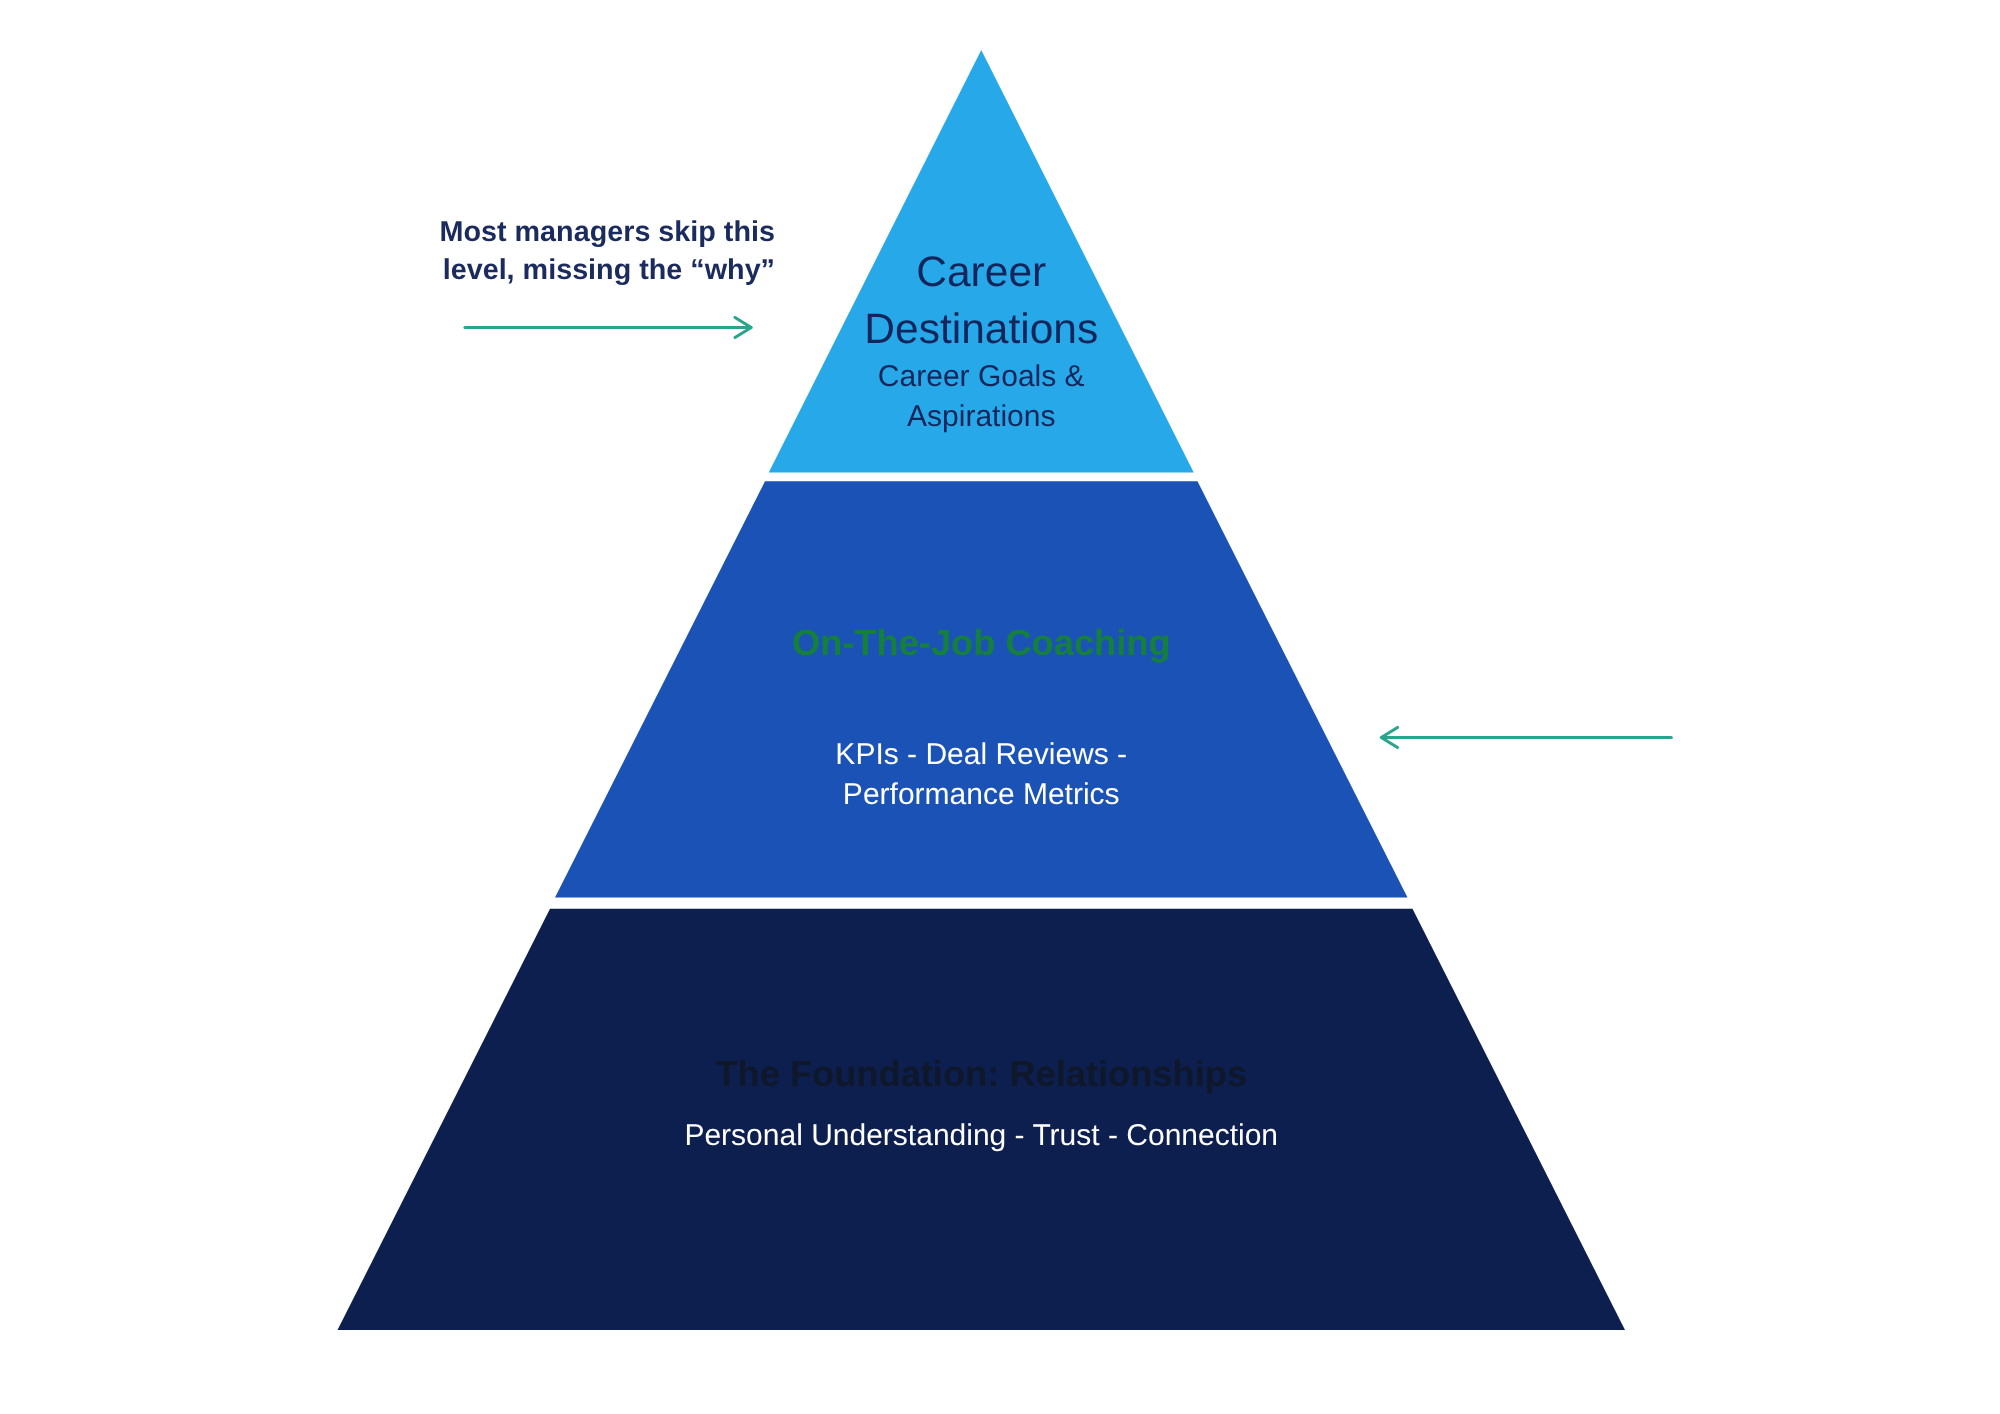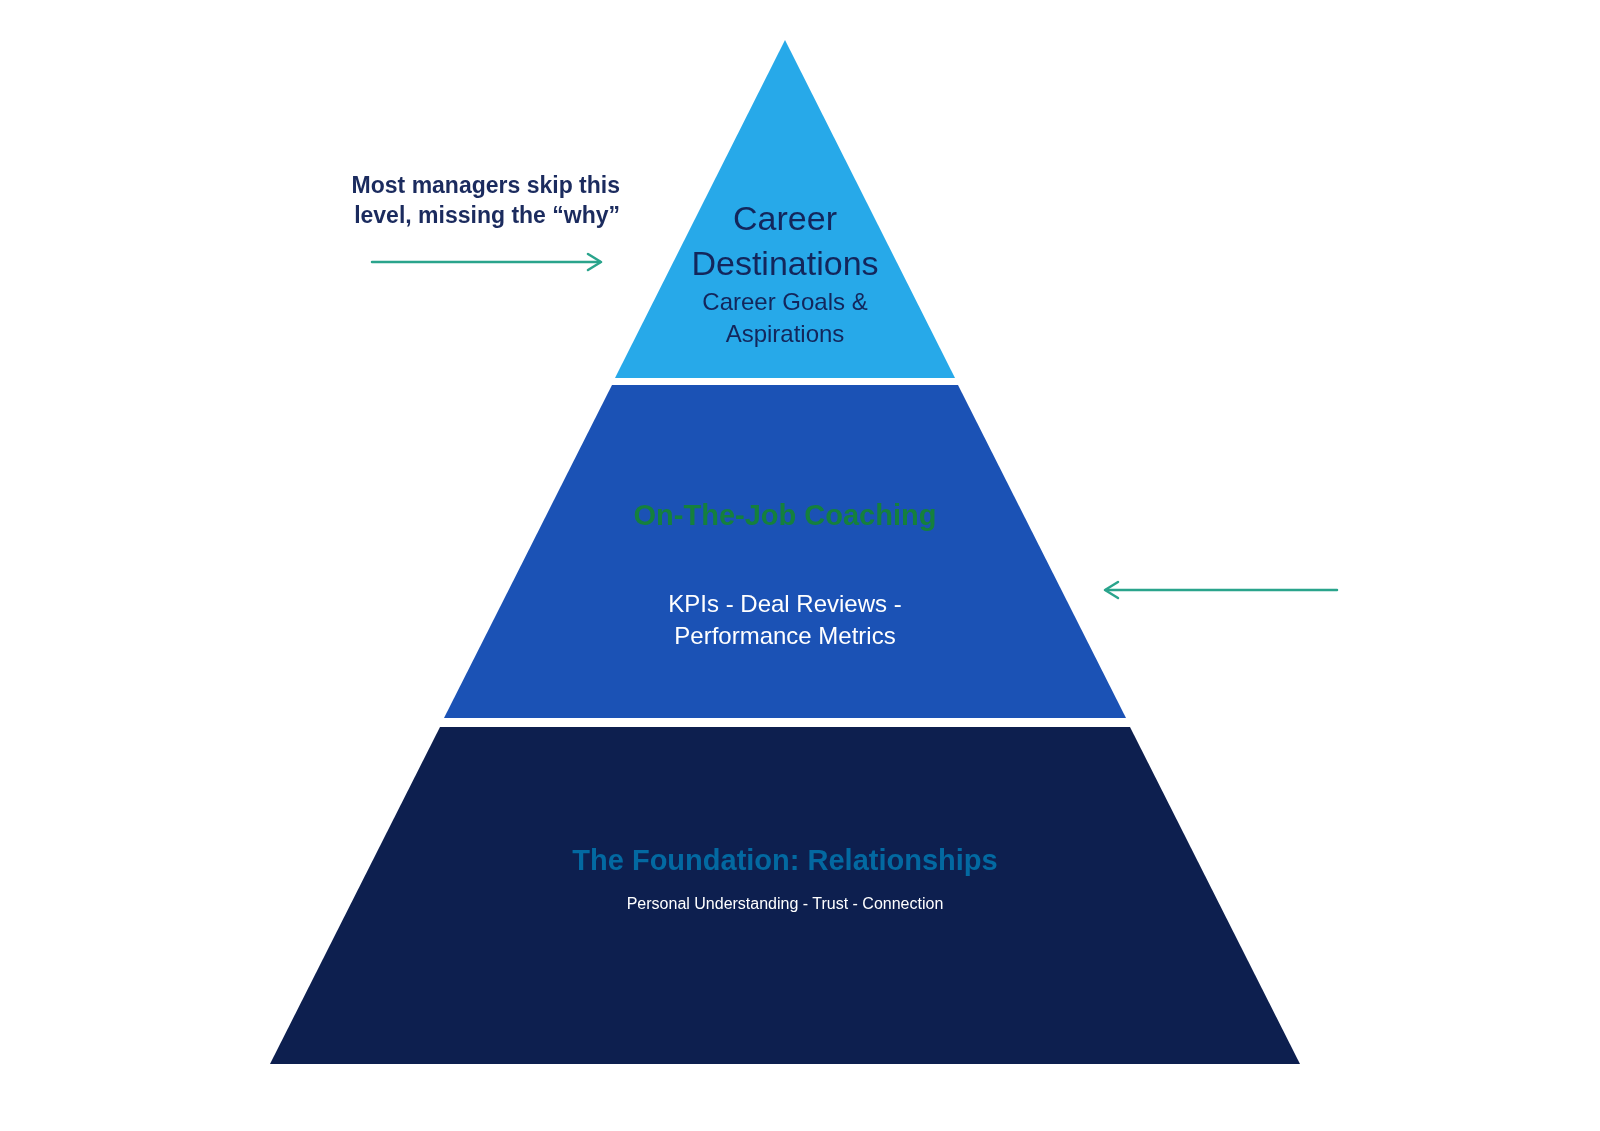--- a/index.html
+++ b/index.html
@@ -47,21 +47,21 @@
     font-size: 24px; font-weight: 400; margin-top: 40px;
   }
 
   
   .bot-title {
     left: 485px; top: 841px; width: 600px;
     font-size: 29px; font-weight: 700;
   }
   .bot-subtitle {
     left: 435px; top: 893px; width: 700px;
-    font-size: 16px; font-weight: 400;
+    font-size: 24px; font-weight: 400;
   }
 
   
   .annot-left {
     left: 268px; top: 170px; width: 352px;
     font-size: 23px; font-weight: 700; text-align: right;
   }
   .annot-right {
     left: 1100px; top: 476px; width: 390px;
     font-size: 23px; font-weight: 400;
@@ -96,21 +96,21 @@
 Destinations</div>
 
   <div class="txt center top-subtitle" style="color: rgb(19, 38, 91); text-align: center;">Career Goals &amp;
 Aspirations</div>
 
   <div class="txt center mid-title" style="color: #15803d;">On-The-Job Coaching</div>
 
   <div class="txt center mid-subtitle" style="color: rgb(255, 255, 255);">KPIs - Deal Reviews -
 Performance Metrics</div>
 
-  <div class="txt center bot-title" style="color: #0369a1;">The Foundation: Relationships</div>
+  <div class="txt center bot-title" style="color: #0f172a;">The Foundation: Relationships</div>
 
   <div class="txt center bot-subtitle" style="color: rgb(255, 255, 255);">Personal Understanding - Trust - Connection</div>
 
   <div class="txt center annot-left" style="color: rgb(27, 43, 94);">Most managers skip this
 level, missing the “why”</div>
 
 
 </div>
 
 </body></html>

